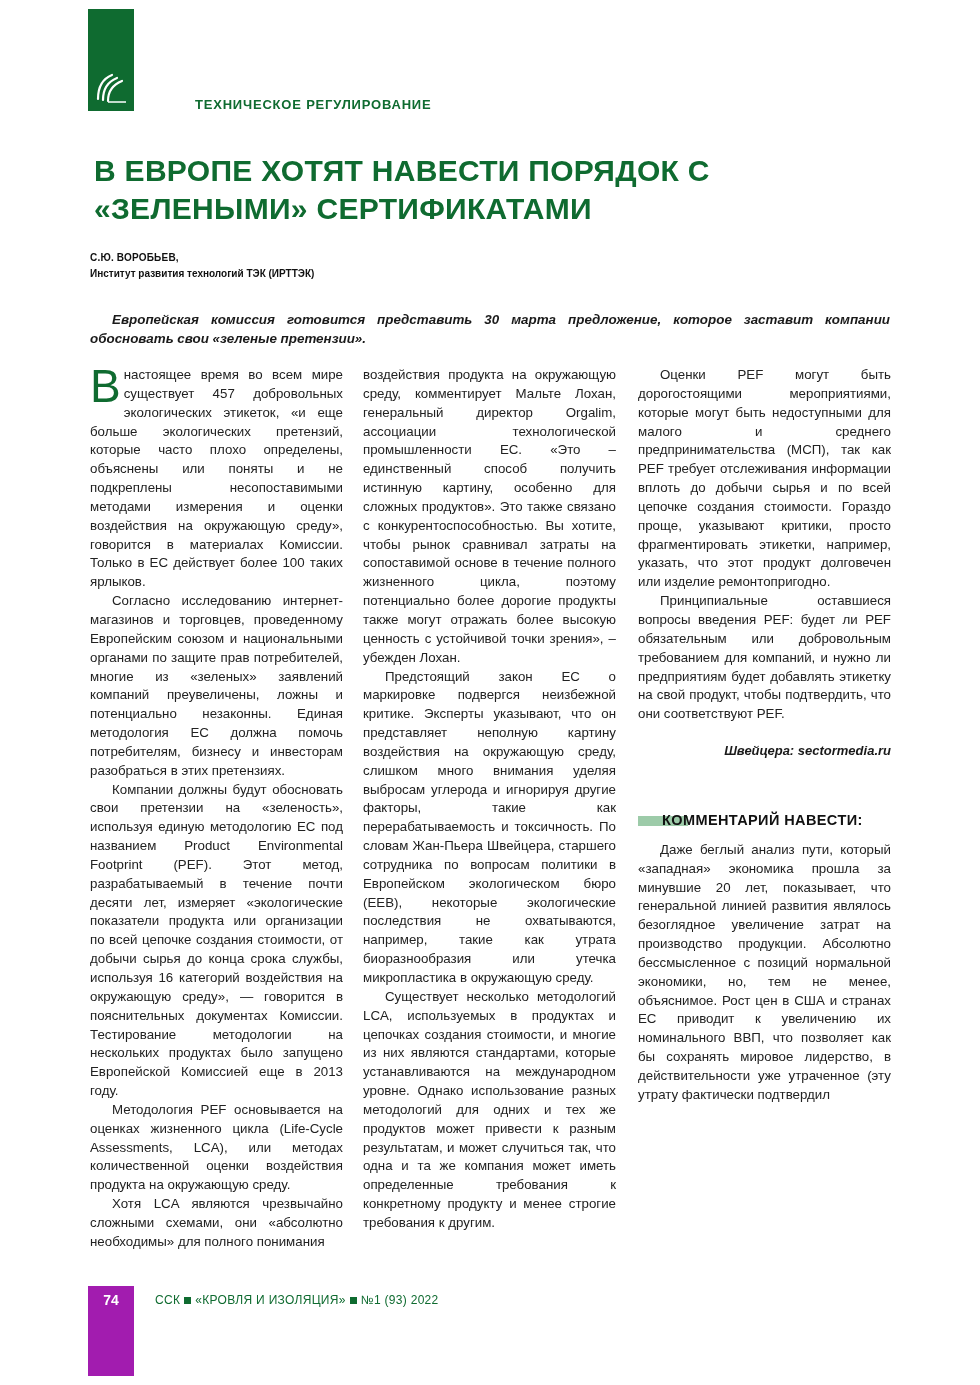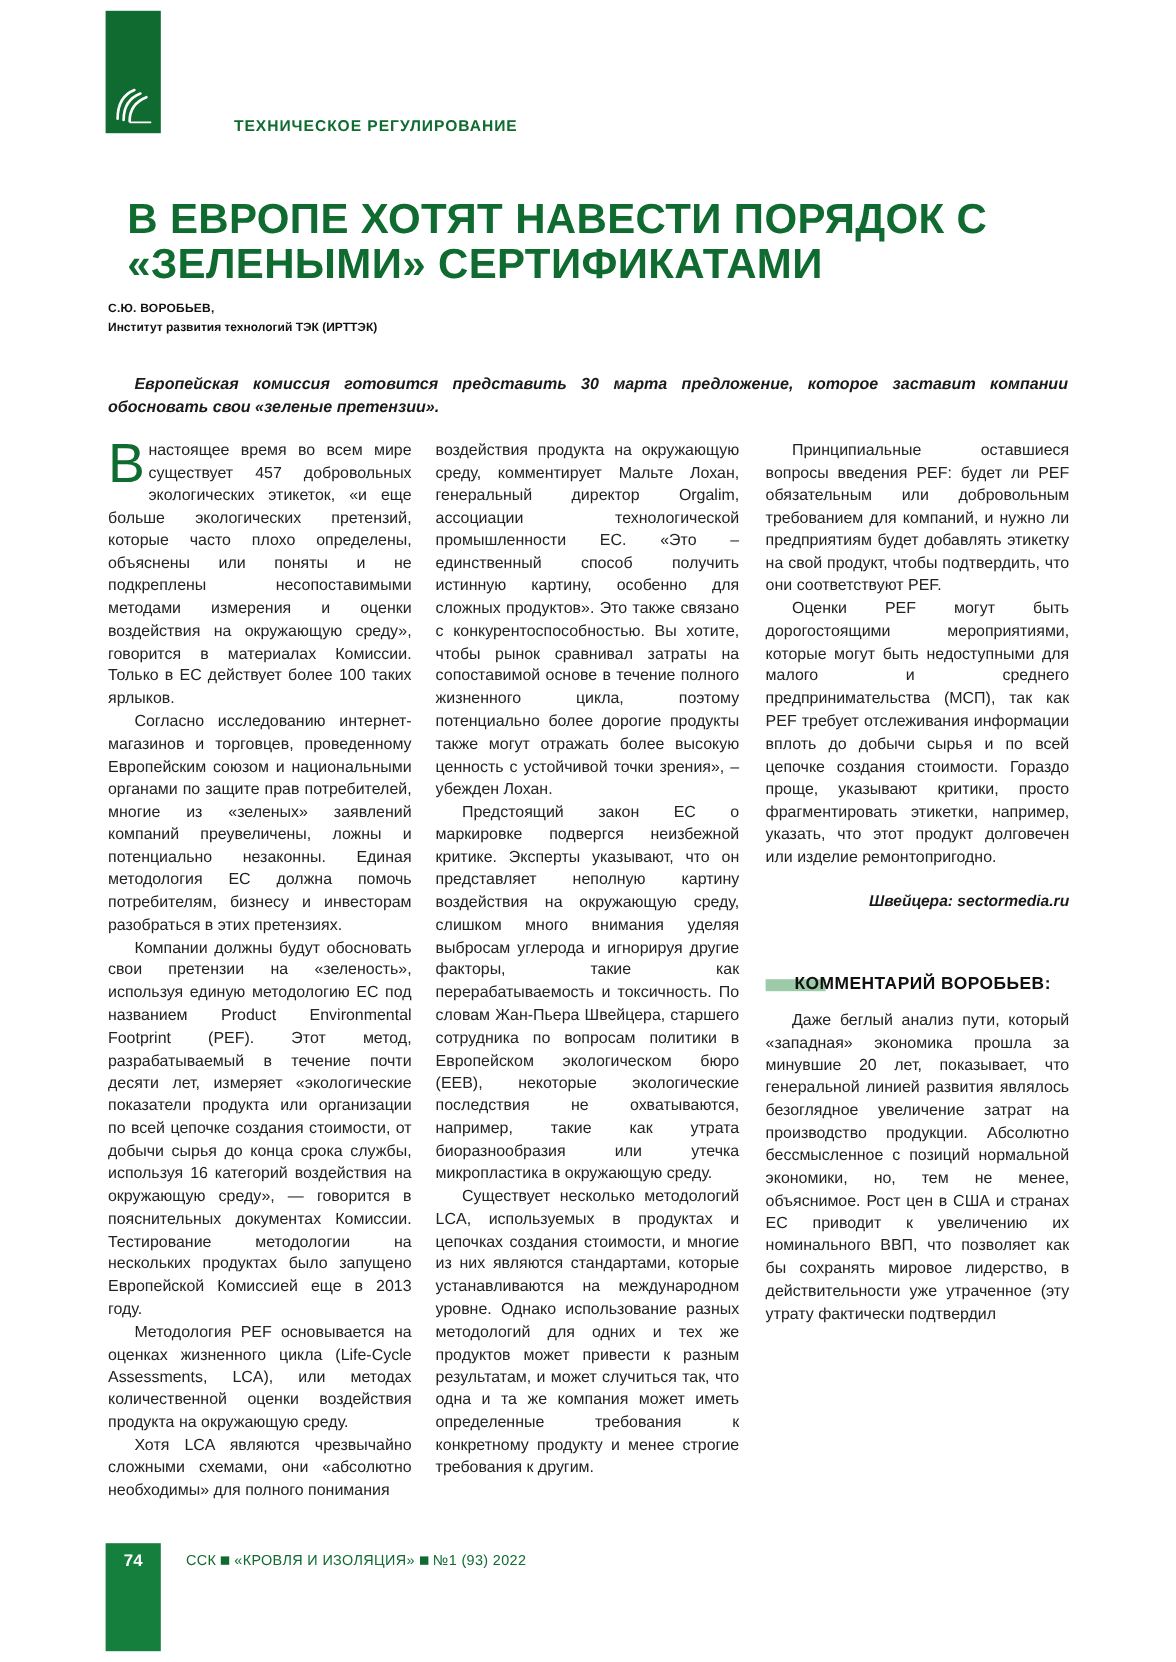--- a/index.html
+++ b/index.html
@@ -2,40 +2,40 @@
 <html><head>
 <meta charset="utf-8">
 <style>
   html, body { margin: 0; padding: 0; background: #ffffff; }
   body { width: 980px; height: 1385px; position: relative; overflow: hidden;
          font-family: "Liberation Sans", sans-serif; color: #1a1a1a; }
   .top-bar { position: absolute; left: 88px; top: 9px; width: 46px; height: 102px; background: #0f6b30; }
   .logo { position: absolute; left: 4px; bottom: 4px; width: 38px; height: 38px; }
   .section-label { position: absolute; left: 155px; top: 97px; font-size: 13px; font-weight: bold;
                    letter-spacing: 0.8px; color: #0f6b30; margin-left: 40px; }
-  .title { position: absolute; left: 90px; top: 148px; width: 820px; margin: 16px;
-           font-size: 35px; line-height: 38px; font-weight: bold; color: #0f6b30; letter-spacing: 0.3px; }
+  .title { position: absolute; left: 90px; top: 148px; width: 820px; margin: 4px;
+           font-size: 30px; line-height: 38px; font-weight: bold; color: #0f6b30; letter-spacing: 0.3px; }
   .author { position: absolute; left: 90px; top: 250px; font-size: 10px; line-height: 16px; font-weight: bold; color: #111; }
   .author .name { letter-spacing: 0.2px; }
   .lead { position: absolute; left: 90px; top: 310px; width: 800px; margin: 0;
           font-size: 13.4px; line-height: 19px; font-style: italic; font-weight: bold; color: #1a1a1a;
           text-indent: 22px; text-align: justify; }
   .col { position: absolute; top: 366px; width: 253px; font-size: 13.3px; line-height: 18.85px; color: #222; }
   .col p { margin: 0; text-align: justify; text-indent: 22px; hyphens: manual; }
   .col1 { left: 90px; }
   .col2 { left: 363px; }
   .col3 { left: 638px; }
   .col1 p.first { text-indent: 0; }
   .dropcap { float: left; font-size: 46px; line-height: 36px; color: #0f6b30; font-weight: normal;
              margin: 2px 3px 0 0; font-family: "Liberation Sans", sans-serif; }
   .source { margin: 18px 0 0 0; text-align: right; font-style: italic; font-weight: bold; font-size: 13px; color: #1a1a1a; }
   .comment-head { position: relative; margin: 50px 0 8px 0; height: 22px; }
   .comment-bar { position: absolute; left: 0; top: 5px; width: 50px; height: 10px; background: #9dcba9; }
   .comment-title { position: absolute; left: 24px; top: 0; font-size: 14.5px; font-weight: bold; color: #111; letter-spacing: 0.4px; }
-  .bottom-bar { position: absolute; left: 88px; top: 1286px; width: 46px; height: 90px; background: #15803d; }
+  .bottom-bar { position: absolute; left: 88px; top: 1286px; width: 46px; height: 90px; background: #a21caf; }
   .page-num { position: absolute; left: 0; top: 6px; width: 46px; text-align: center; color: #ffffff; font-weight: bold; font-size: 14px; }
   .footer { position: absolute; left: 155px; top: 1293px; font-size: 12px; color: #0f6b30; letter-spacing: 0.3px; }
   .footer .sq { display: inline-block; width: 7px; height: 7px; background: #0f6b30; margin: 0 4px 1px 4px; vertical-align: middle; }
 </style>
 </head>
 <body>
 
 <div class="top-bar">
   <svg class="logo" viewBox="0 0 38 38">
     <g fill="none" stroke="#ffffff" stroke-width="2.2" stroke-linecap="round">
@@ -68,26 +68,26 @@
   <p>Хотя LCA являются чрезвычайно сложными схемами, они «абсолютно необходимы» для полного понимания</p>
 </div>
 
 <div class="col col2">
   <p style="text-indent:0">воздействия продукта на окружающую среду, комментирует Мальте Лохан, генеральный директор Orgalim, ассоциации технологической промышленности ЕС. «Это – единственный способ получить истинную картину, особенно для сложных продуктов». Это также связано с конкурентоспособностью. Вы хотите, чтобы рынок сравнивал затраты на сопоставимой основе в течение полного жизненного цикла, поэтому потенциально более дорогие продукты также могут отражать более высокую ценность с устойчивой точки зрения», – убежден Лохан.</p>
   <p>Предстоящий закон ЕС о маркировке подвергся неизбежной критике. Эксперты указывают, что он представляет неполную картину воздействия на окружающую среду, слишком много внимания уделяя выбросам углерода и игнорируя другие факторы, такие как перерабатываемость и токсичность. По словам Жан-Пьера Швейцера, старшего сотрудника по вопросам политики в Европейском экологическом бюро (EEB), некоторые экологические последствия не охватываются, например, такие как утрата биоразнообразия или утечка микропластика в окружающую среду.</p>
   <p>Существует несколько методологий LCA, используемых в продуктах и цепочках создания стоимости, и многие из них являются стандартами, которые устанавливаются на международном уровне. Однако использование разных методологий для одних и тех же продуктов может привести к разным результатам, и может случиться так, что одна и та же компания может иметь определенные требования к конкретному продукту и менее строгие требования к другим.</p>
 </div>
 
 <div class="col col3">
+  <p>Оценки PEF могут быть дорогостоящими мероприятиями, которые могут быть недоступными для малого и среднего предпринимательства (МСП), так как PEF требует отслеживания информации вплоть до добычи сырья и по всей цепочке создания стоимости. Гораздо проще, указывают критики, просто фрагментировать этикетки, например, указать, что этот продукт долговечен или изделие ремонтопригодно.</p>
   <p>Принципиальные оставшиеся вопросы введения PEF: будет ли PEF обязательным или добровольным требованием для компаний, и нужно ли предприятиям будет добавлять этикетку на свой продукт, чтобы подтвердить, что они соответствуют PEF.</p>
-  <p>Оценки PEF могут быть дорогостоящими мероприятиями, которые могут быть недоступными для малого и среднего предпринимательства (МСП), так как PEF требует отслеживания информации вплоть до добычи сырья и по всей цепочке создания стоимости. Гораздо проще, указывают критики, просто фрагментировать этикетки, например, указать, что этот продукт долговечен или изделие ремонтопригодно.</p>
   <div class="source">Швейцера: sectormedia.ru</div>
   <div class="comment-head">
     <div class="comment-bar"></div>
-    <div class="comment-title">КОММЕНТАРИЙ ВОРОБЬЕВ:</div>
+    <div class="comment-title">КОММЕНТАРИЙ НАВЕСТИ:</div>
   </div>
   <p>Даже беглый анализ пути, который «западная» экономика прошла за минувшие 20 лет, показывает, что генеральной линией развития являлось безоглядное увеличение затрат на производство продукции. Абсолютно бессмысленное с позиций нормальной экономики, но, тем не менее, объяснимое. Рост цен в США и странах ЕС приводит к увеличению их номинального ВВП, что позволяет как бы сохранять мировое лидерство, в действительности уже утраченное (эту утрату фактически подтвердил</p>
 </div>
 
 <div class="bottom-bar">
   <div class="page-num">74</div>
 </div>
 <div class="footer">
   <span>ССК</span><span class="sq"></span><span>«КРОВЛЯ И ИЗОЛЯЦИЯ»</span><span class="sq"></span><span>№1 (93) 2022</span>
 </div>

